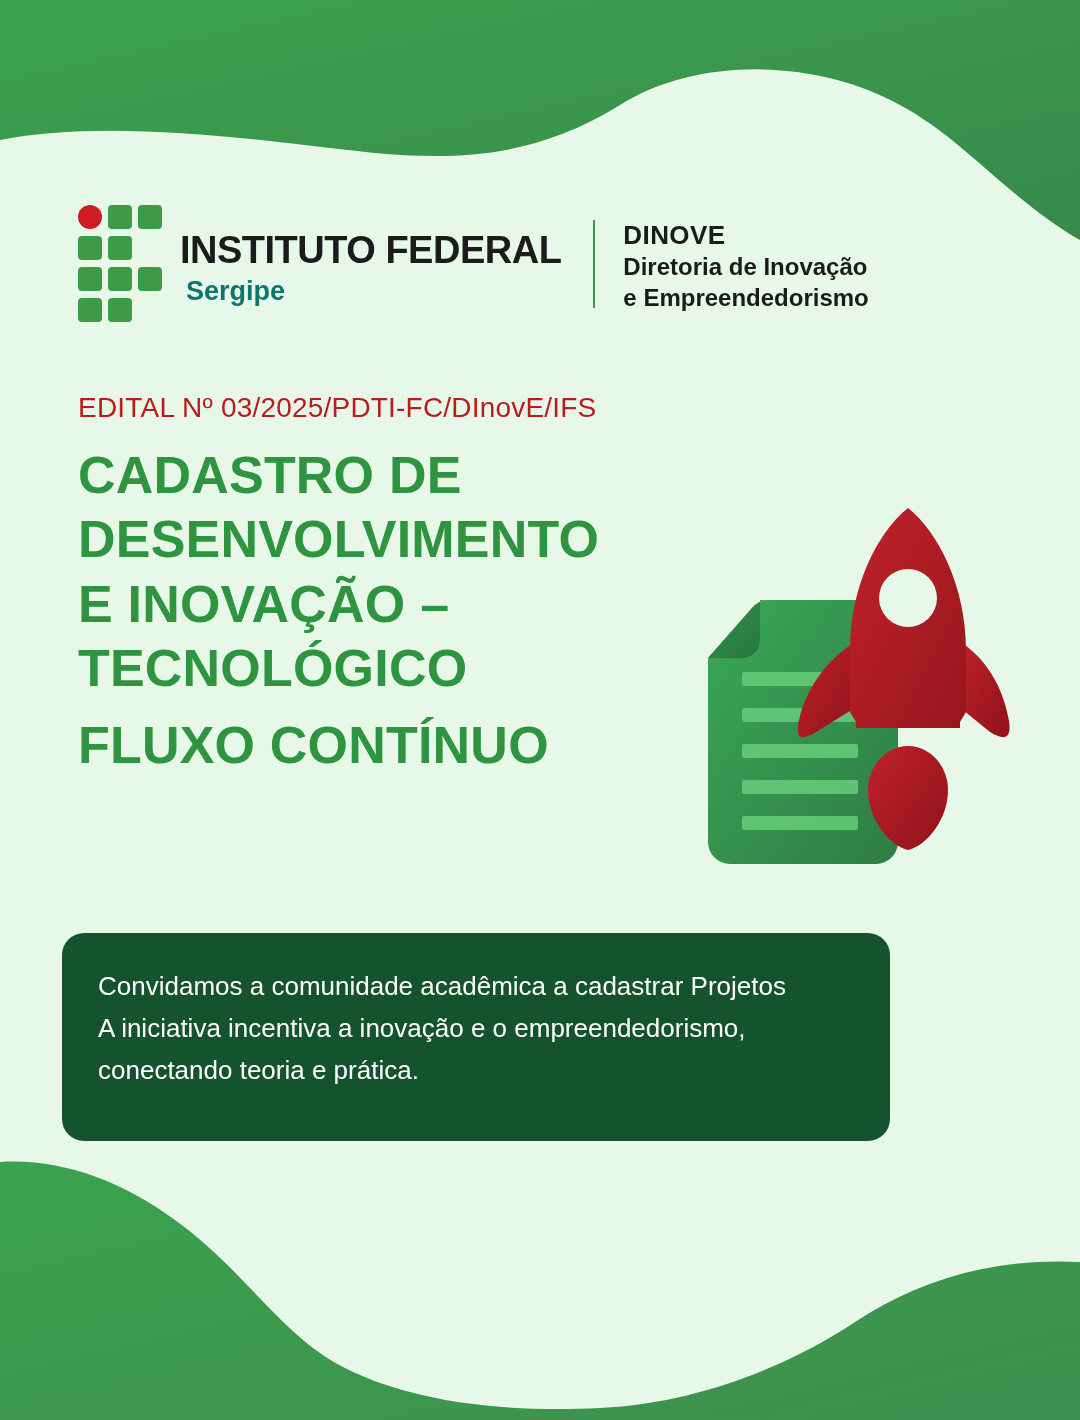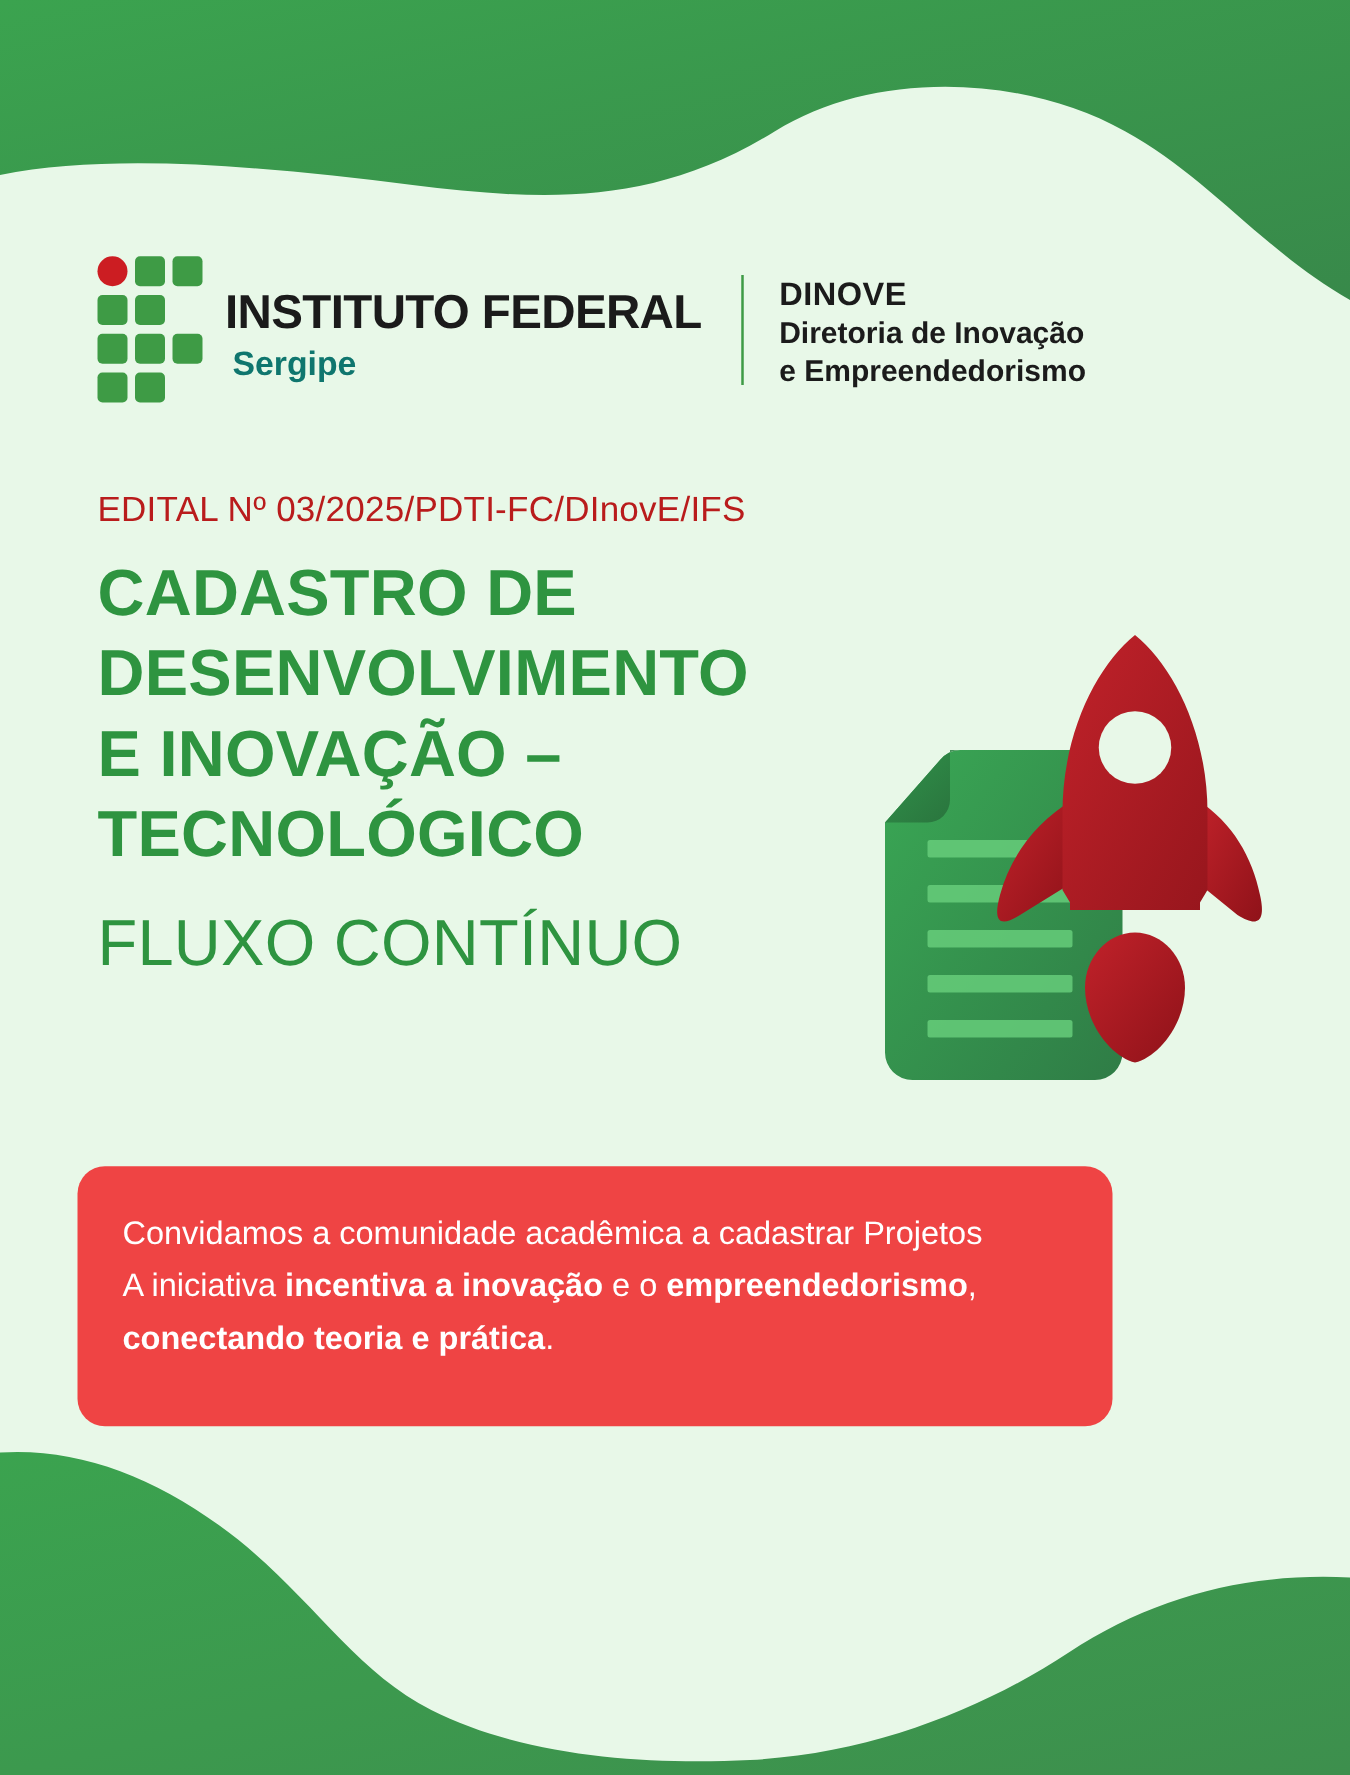--- a/index.html
+++ b/index.html
@@ -121,56 +121,56 @@
   .title-block .tline {
     font-size:52px;
     font-weight:bold;
     color:#2e9440;
     line-height:1.24;
     letter-spacing:0.2px;
     white-space:nowrap;
   }
   .title-block .tline-light {
     font-size:52px;
-    font-weight:400;
+    font-weight:700;
     color:#2e9440;
     line-height:1.24;
     letter-spacing:0.2px;
     white-space:nowrap;
-    margin-top:22px;
+    margin-top:12px;
   }
 
   
   .illustration {
     position:absolute;
     left:690px;
     top:490px;
     width:340px;
     height:390px;
   }
   .illustration svg { display:block; width:100%; height:100%; }
 
   
   .callout {
     position:absolute;
     left:62px;
     top:933px;
     width:828px;
     min-height:208px;
-    background:#ef4444;
+    background:#14532d;
     border-radius:22px;
     padding:32px 36px 30px 36px;
   }
   .callout p {
     font-size:26px;
     color:#ffffff;
     line-height:1.62;
     white-space:nowrap;
   }
-  .callout b { font-weight:bold; }
+  .callout b { font-weight:normal; }
 </style>
 </head>
 <body>
 
 <div class="wave-top">
   <svg viewBox="0 0 1080 240" preserveAspectRatio="none" xmlns="http://www.w3.org/2000/svg">
     <defs>
       <linearGradient id="gradTop" x1="0" y1="0" x2="1" y2="1">
         <stop offset="0%" stop-color="#3ba34f"></stop>
         <stop offset="100%" stop-color="#38894a"></stop>

